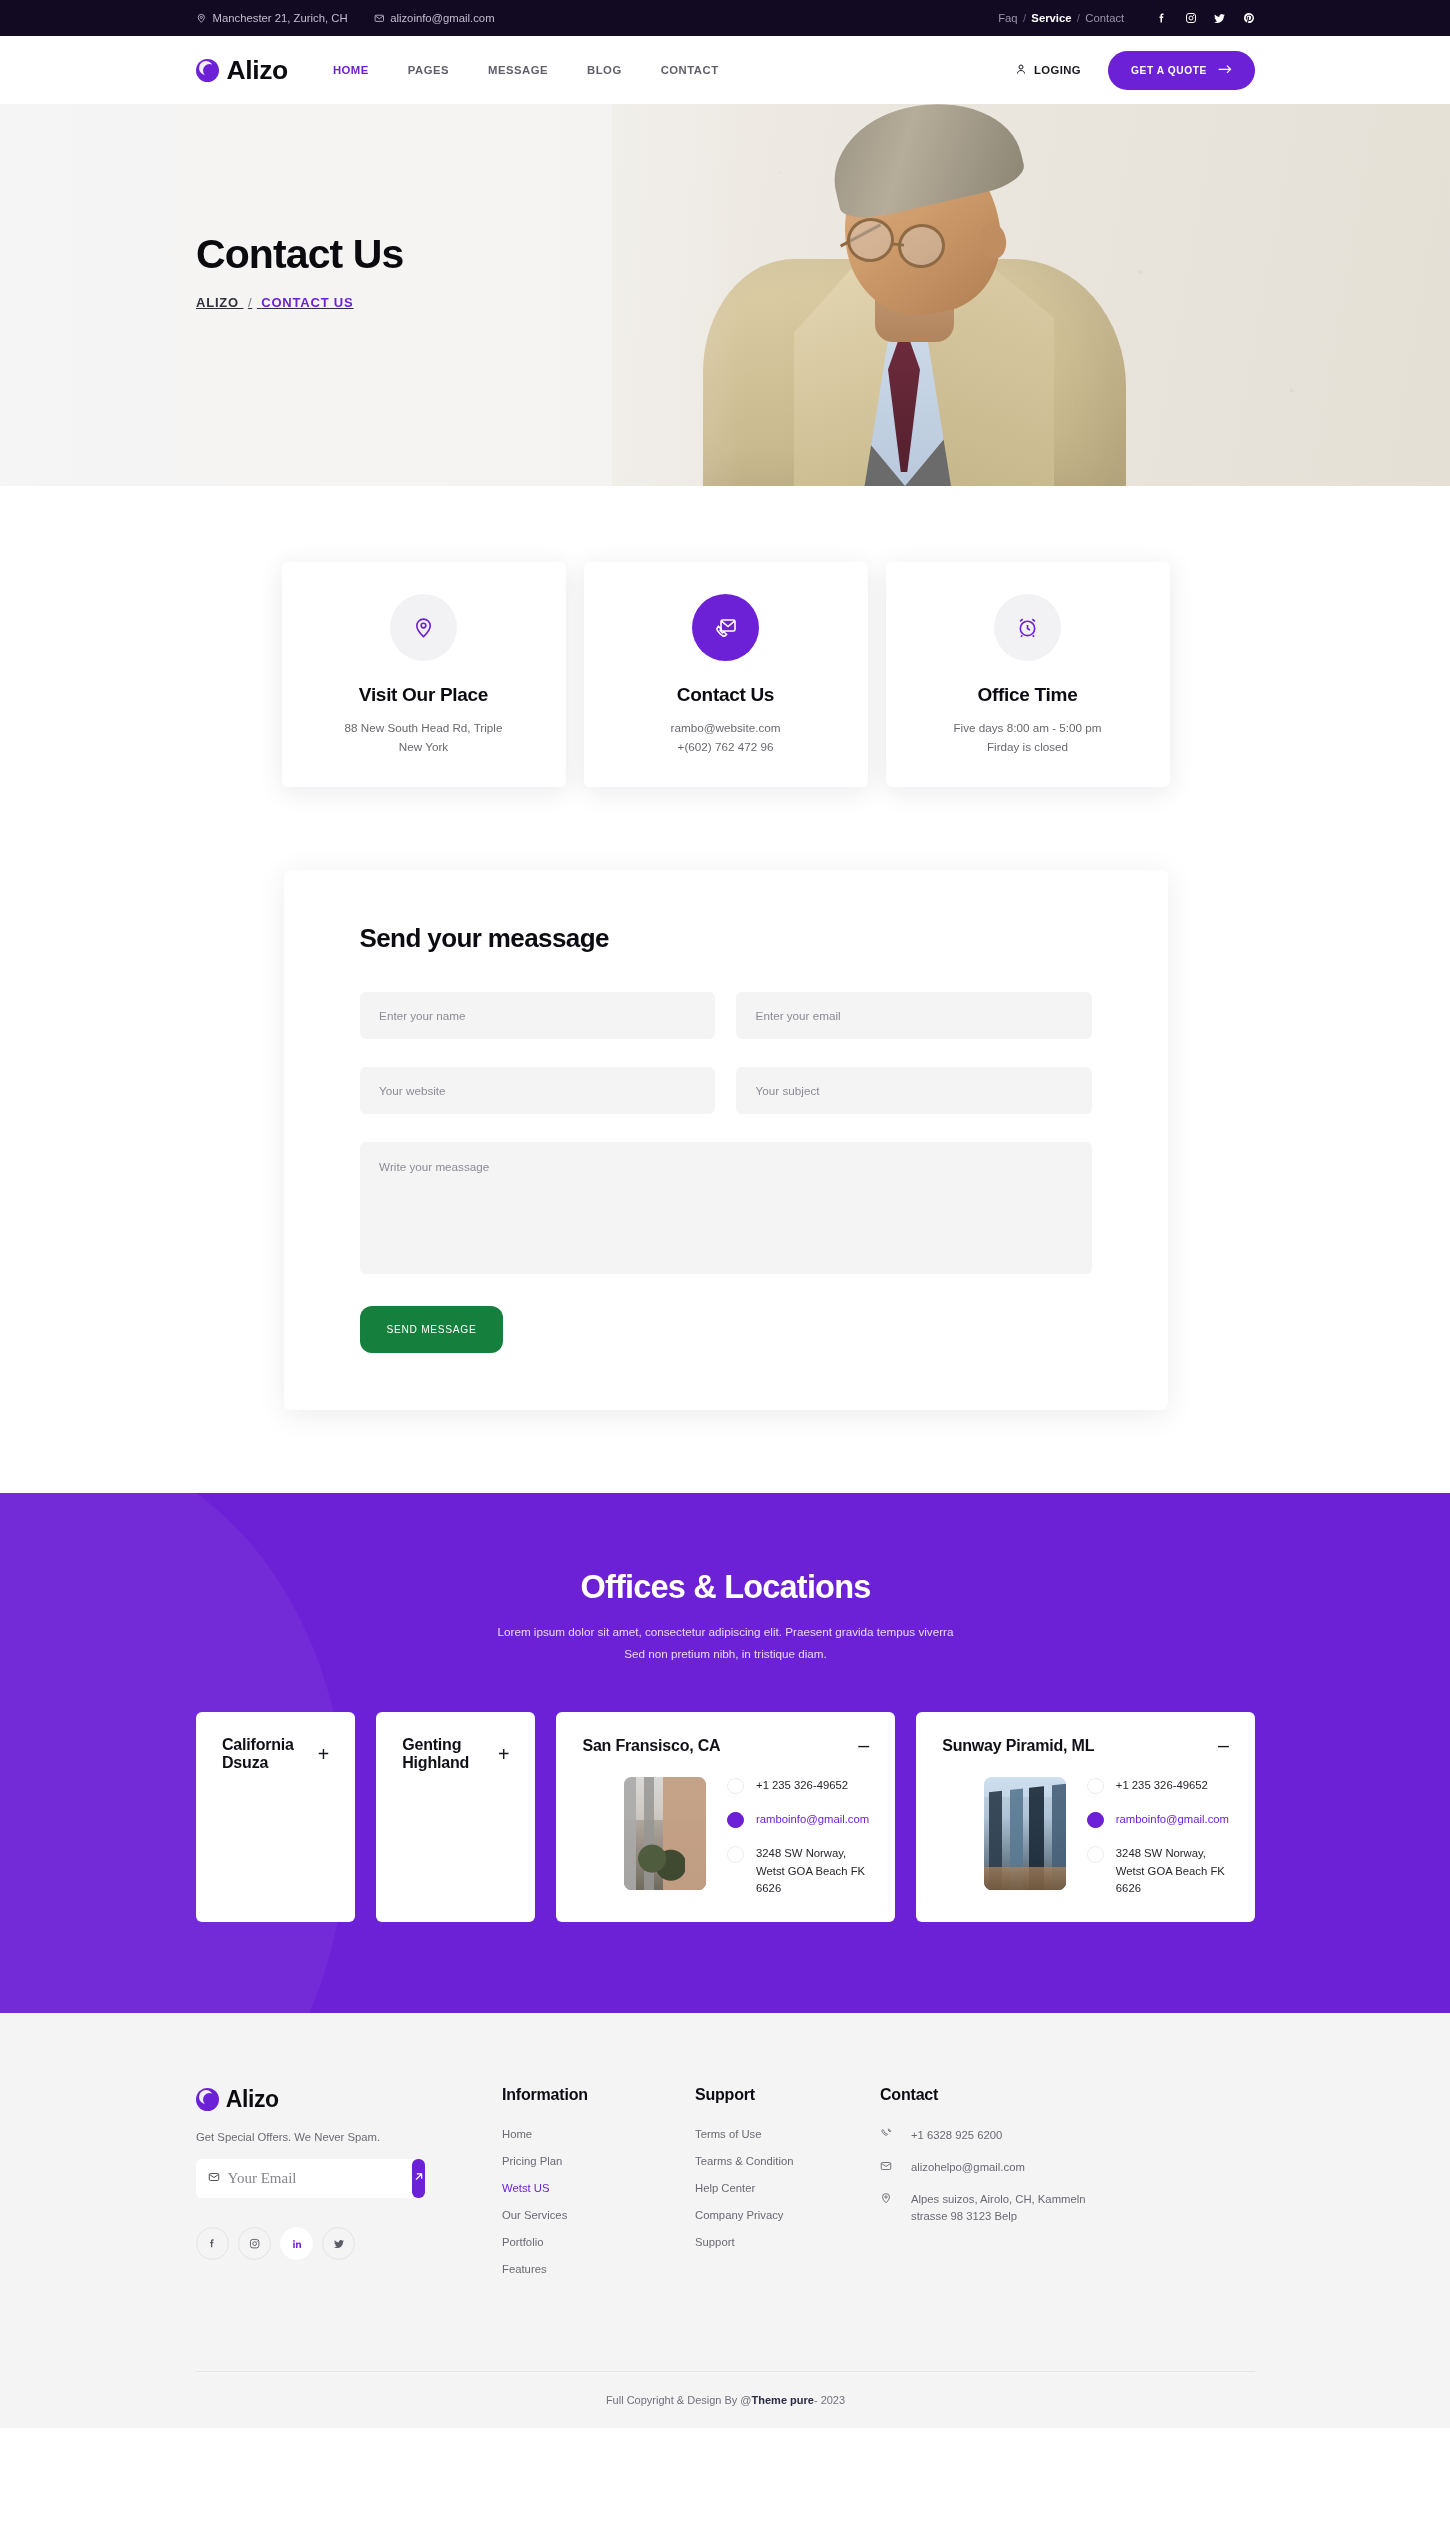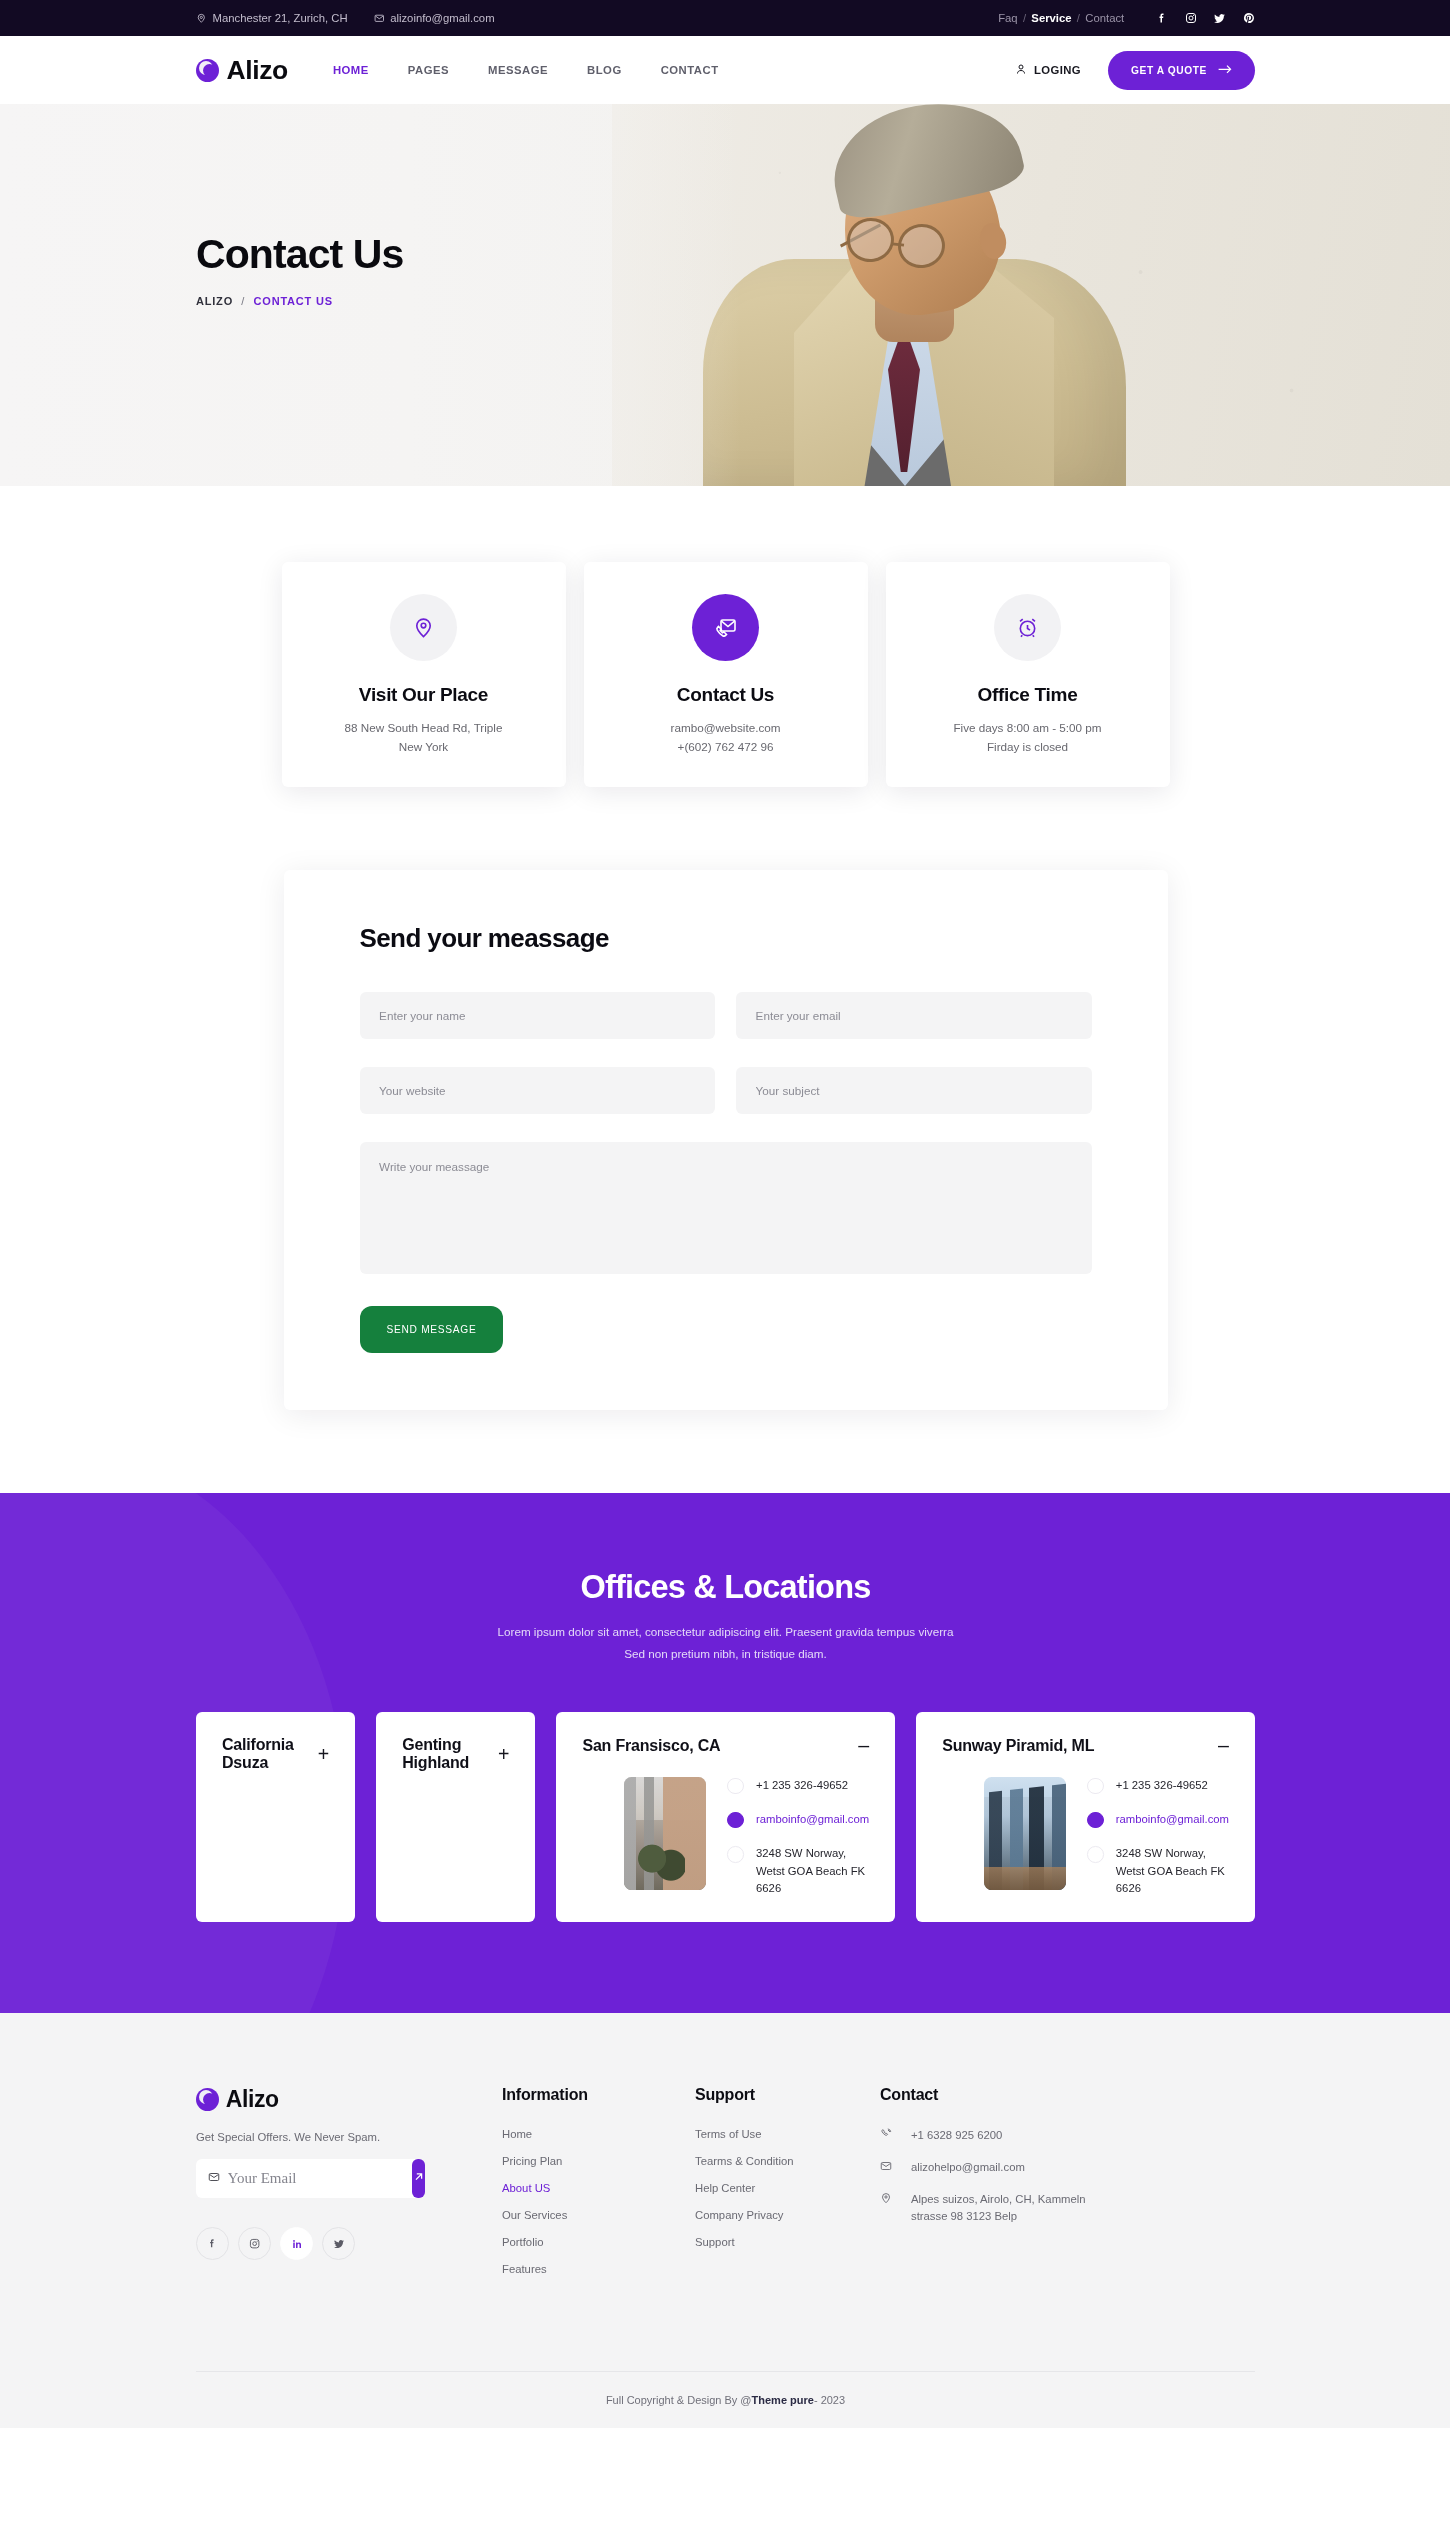--- a/index.html
+++ b/index.html
@@ -170,21 +170,21 @@
     position: absolute; left: 0; top: 0; width: 741px; height: 382px;
     background: linear-gradient(90deg,#f6f5f5 0%, #f5f4f3 55%, rgba(245,244,243,0) 100%);
   }
   .hero-inner {
     position: relative; z-index: 3;
     padding: 0 196px; padding-top: 127px;
   }
   .hero h1 {
     font-size: 41px; font-weight: 700; letter-spacing: -0.9px; color: #0a0a0f;
   }
-  .crumb { margin-top: 16.6px; font-size: 11px; font-weight: 700; letter-spacing: 0.8px; color: #31313c; }
+  .crumb { margin-top: 16.6px; font-size: 13px; font-weight: 700; letter-spacing: 0.8px; color: #31313c; text-decoration: underline; }
   .crumb .sep { color: #777782; margin: 0 4.5px; font-weight: 400; }
   .crumb .cur { color: #6d21d6; }
 
   
   .info-wrap {
     display: flex; justify-content: center; gap: 18px;
     padding: 76px 196px 0;
   }
   .info-card {
     width: 284px; background: #fff; border-radius: 6px;
@@ -649,21 +649,21 @@
               </svg>
             </span>
         </div>
       </div>
 
       <div class="f-col">
         <h4>Information</h4>
         <ul>
           <li><a href="#">Home</a></li>
           <li><a href="#">Pricing Plan</a></li>
-          <li><a href="#" class="active">About US</a></li>
+          <li><a href="#" class="active">Wetst US</a></li>
           <li><a href="#">Our Services</a></li>
           <li><a href="#">Portfolio</a></li>
           <li><a href="#">Features</a></li>
         </ul>
       </div>
 
       <div class="f-col">
         <h4>Support</h4>
         <ul>
           <li><a href="#">Terms of Use</a></li>

